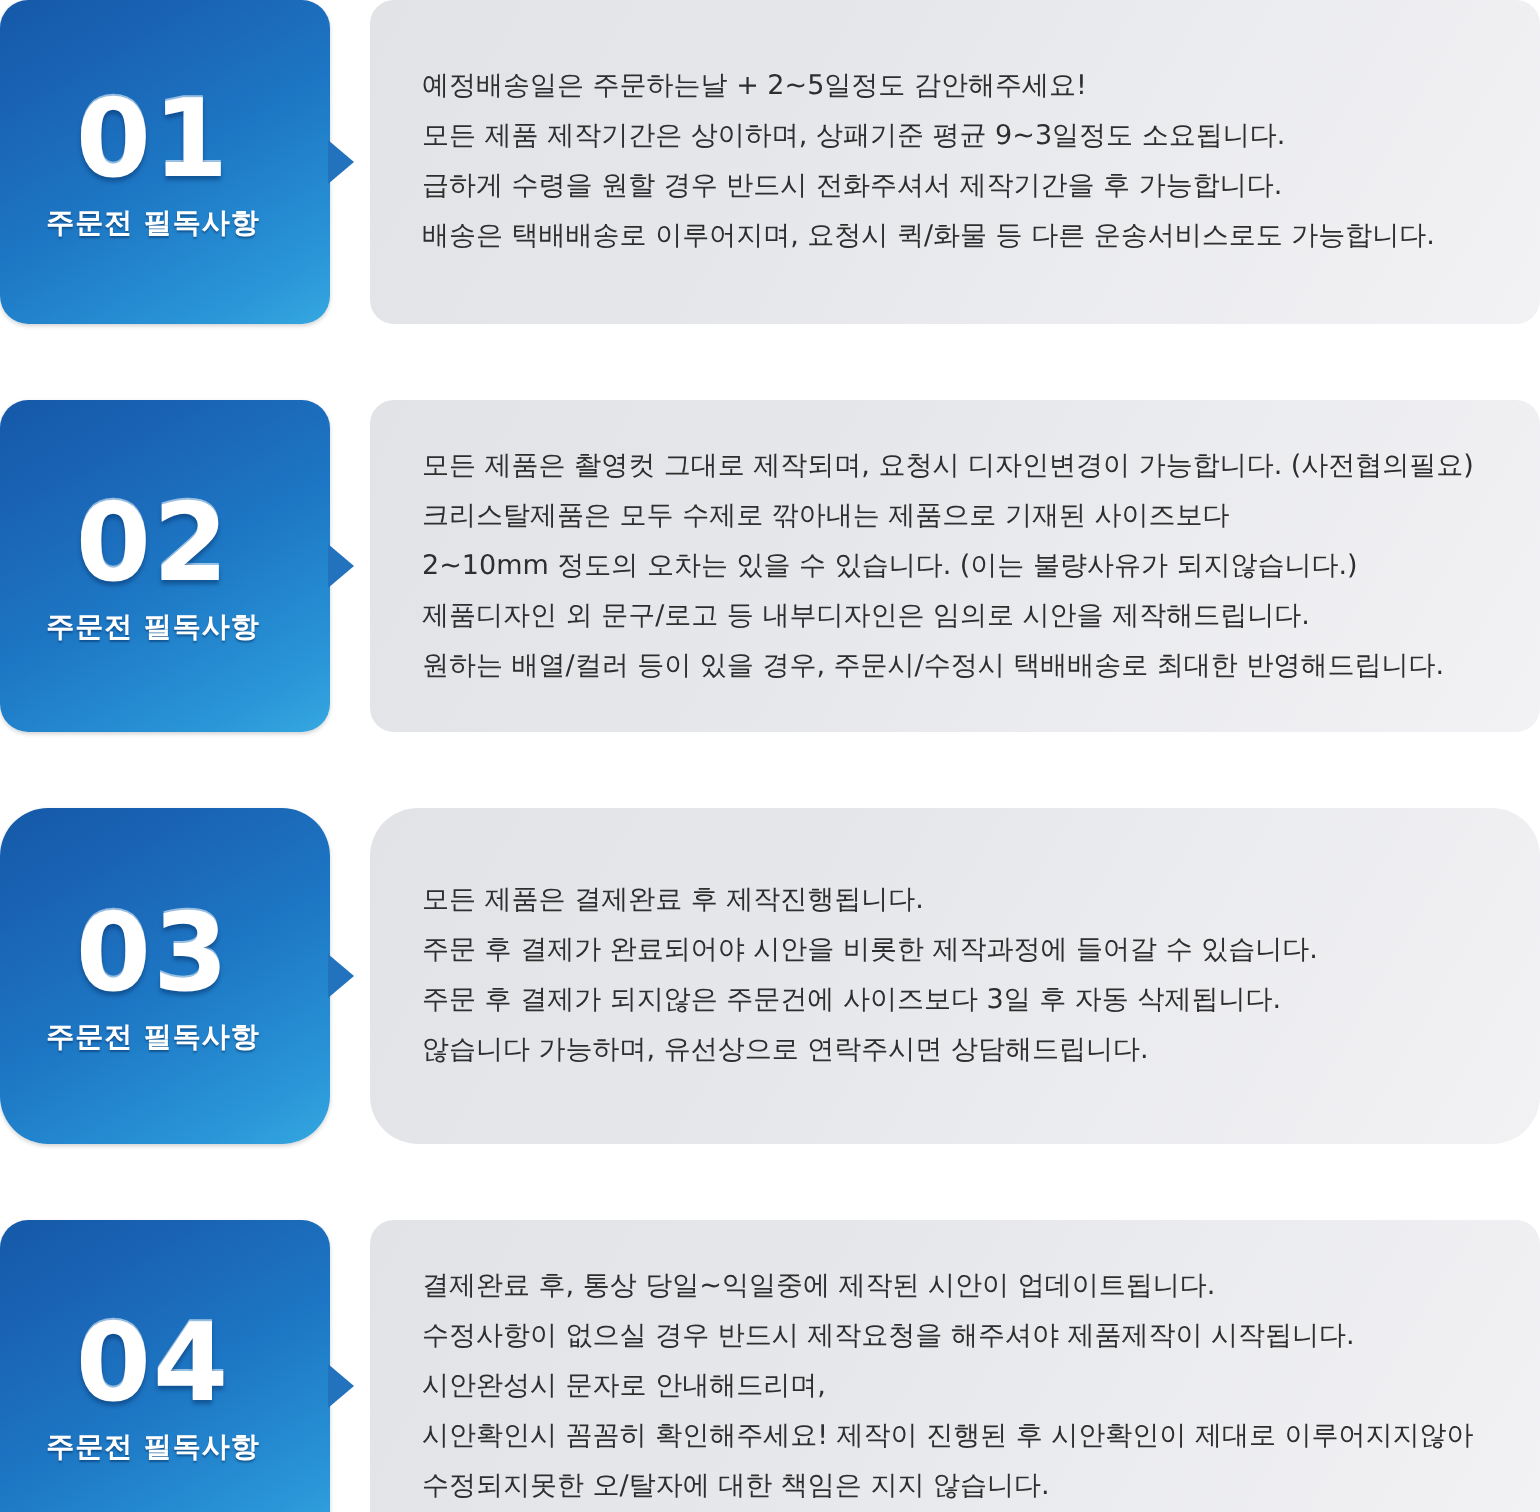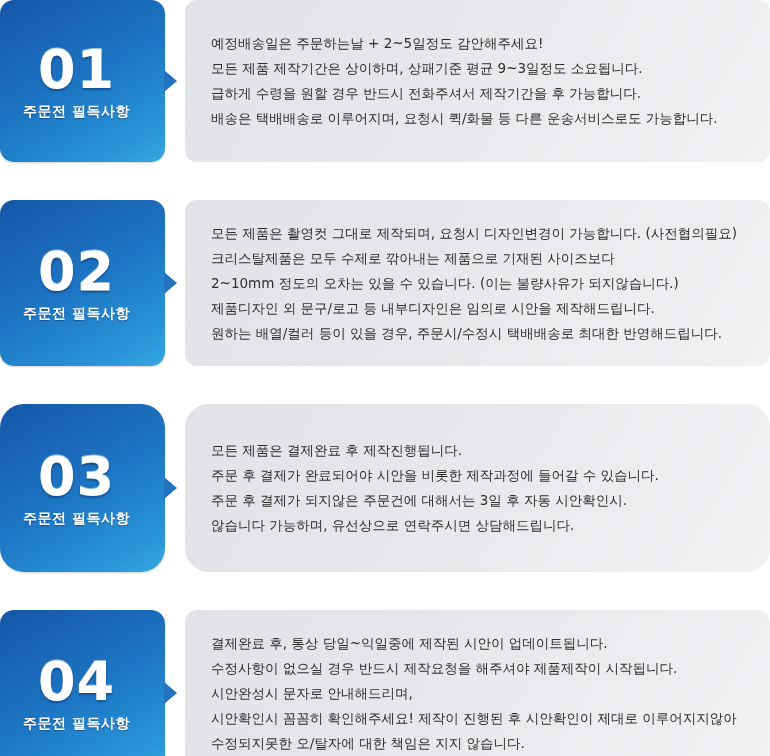--- a/index.html
+++ b/index.html
@@ -146,21 +146,21 @@
 
   <div class="notice-row row-03">
     <div class="badge">
       <div class="badge-number">03</div>
       <div class="badge-label">주문전 필독사항</div>
       <span class="badge-arrow"></span>
     </div>
     <div class="panel">
       <div class="panel-line">모든 제품은 결제완료 후 제작진행됩니다.</div>
       <div class="panel-line">주문 후 결제가 완료되어야 시안을 비롯한 제작과정에 들어갈 수 있습니다.</div>
-      <div class="panel-line">주문 후 결제가 되지않은 주문건에 대해서는 3일 후 자동 시안확인시.</div>
+      <div class="panel-line">주문 후 결제가 되지않은 주문건에 사이즈보다 3일 후 자동 삭제됩니다.</div>
       <div class="panel-line">않습니다 가능하며, 유선상으로 연락주시면 상담해드립니다.</div>
     </div>
   </div>
 
   <div class="notice-row row-04">
     <div class="badge">
       <div class="badge-number">04</div>
       <div class="badge-label">주문전 필독사항</div>
       <span class="badge-arrow"></span>
     </div>

